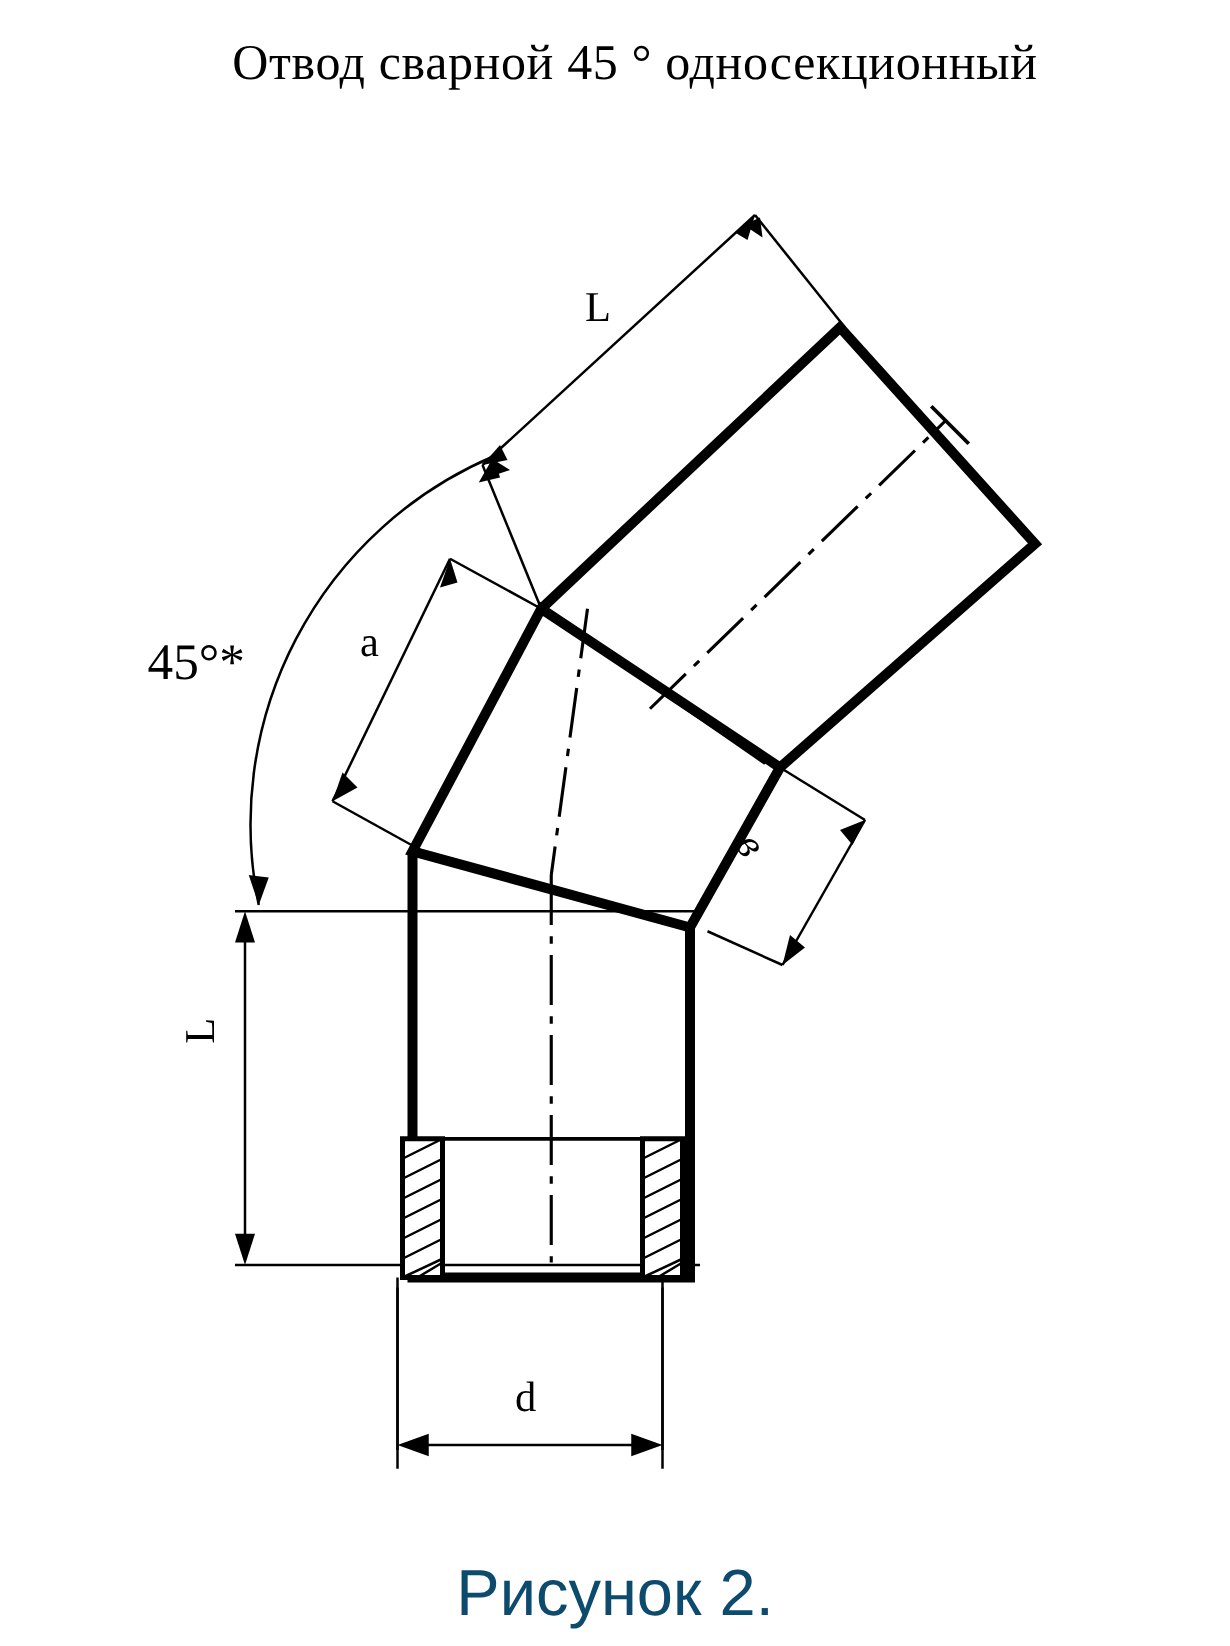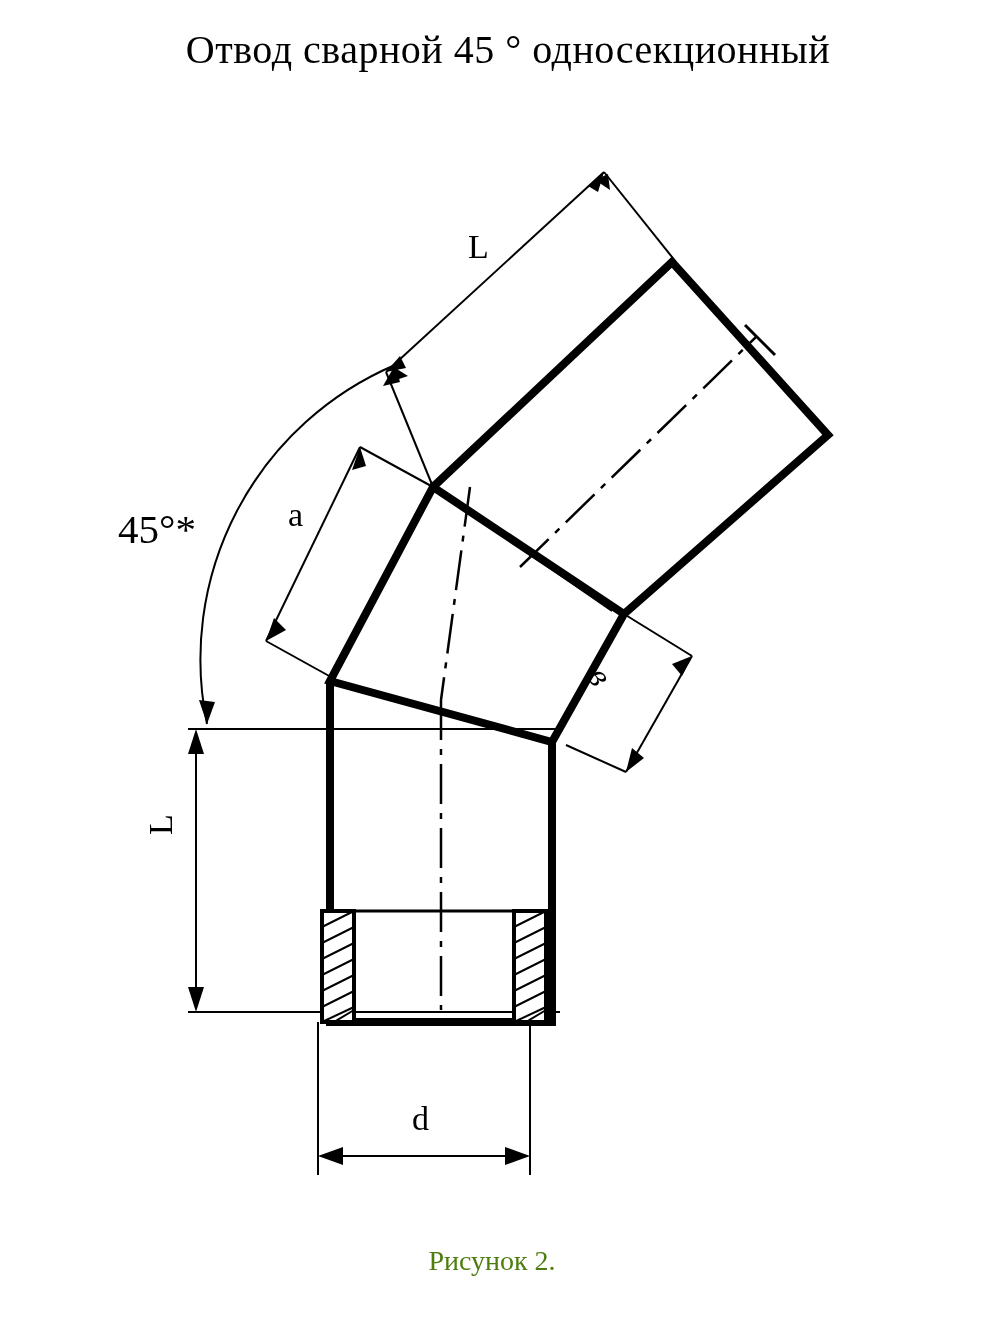--- a/index.html
+++ b/index.html
@@ -27,23 +27,23 @@
     letter-spacing: 0.5px;
     color: #000;
     white-space: nowrap;
   }
   #caption {
     position: absolute;
     top: 1245px;
     left: 0;
     width: 984px;
     text-align: center;
-    font-family: Liberation Serif, serif;
-    font-size: 28px;
-    color: #4d7c0f;
+    font-family: Liberation Sans, sans-serif;
+    font-size: 52px;
+    color: #0c4a6e;
   }
   #drawing {
     position: absolute;
     top: 0;
     left: 0;
     width: 984px;
     height: 1317px;
   }
   .lbl {
     position: absolute;

